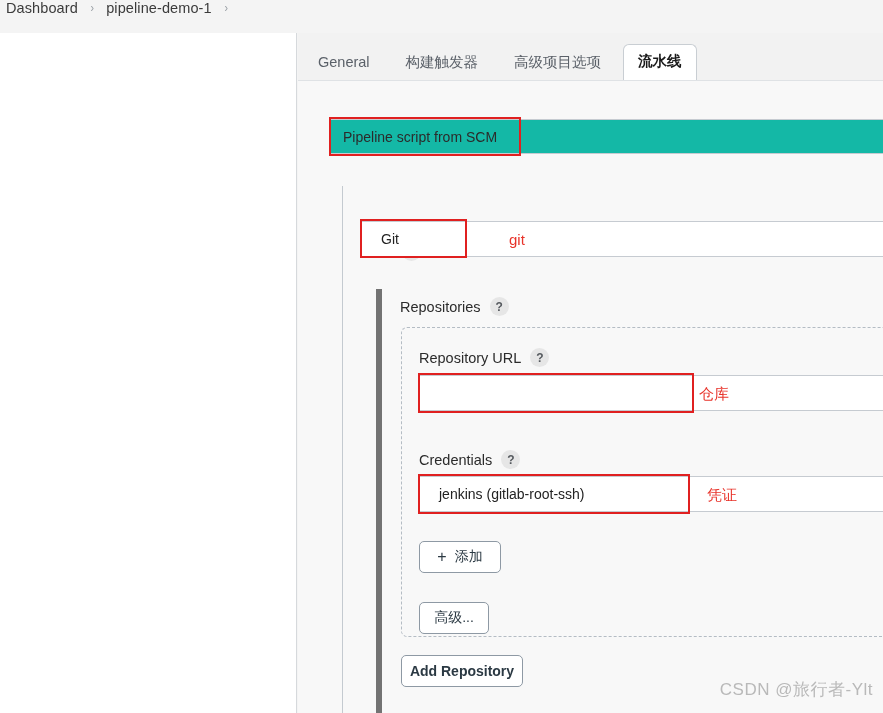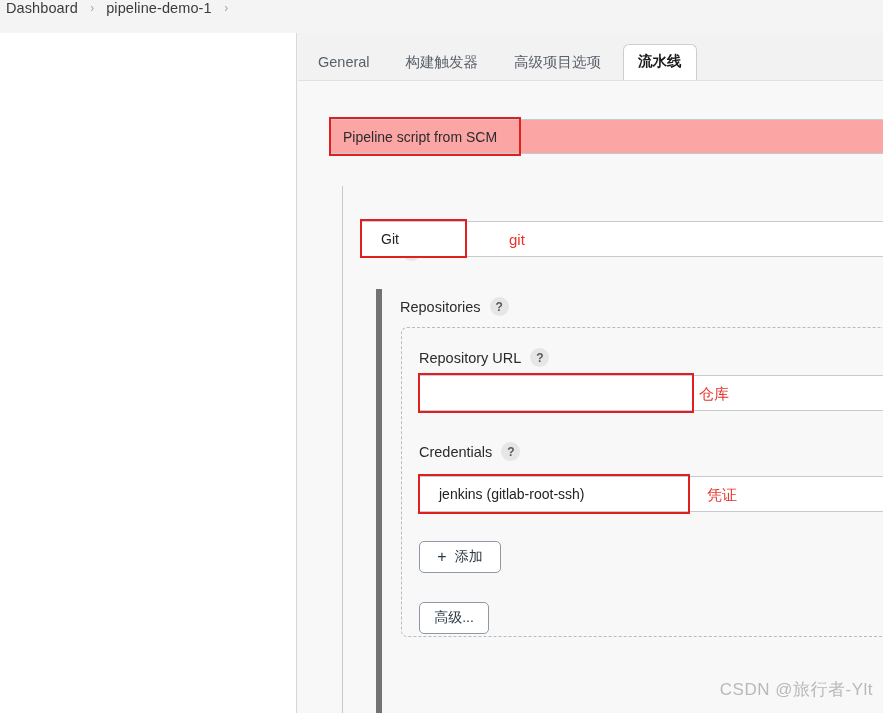--- a/index.html
+++ b/index.html
@@ -103,21 +103,21 @@
   
   .definition-row {
     position: absolute;
     left: 32px; top: 38px;
     width: 553px; height: 35px;
   }
   .select-box {
     position: absolute;
     left: 0; top: 0;
     height: 35px;
-    background: #fca5a5;
+    background: #14b8a6;
     border-top: 1px solid #c6cbd1;
     border-bottom: 1px solid #c6cbd1;
     display: flex;
     align-items: center;
     padding-left: 13px;
     font-size: 14px;
     color: #2b2b2b;
     white-space: nowrap;
   }
   .redbox {
@@ -283,40 +283,43 @@
           <div class="sect-label" style="position:absolute; left:37px; top:59px;">
             <span>Repository URL</span>
             <span class="help">?</span>
           </div>
 
           <div class="wide-input" style="left:37px; top:86px; width:471px;">
             <span class="red-note" style="position:absolute; left:280px; top:9px;">仓库</span>
           </div>
           <div class="redbox" style="left:36px; top:84px; width:276px; height:40px;"></div>
 
-          <div class="sect-label" style="position:absolute; left:37px; top:153px;justify-content:space-between;">
+          <div class="sect-label" style="position:absolute; left:37px; top:161px;justify-content:space-between;">
             <span>Credentials</span>
             <span class="help">?</span>
           </div>
 
           <div class="wide-input" style="left:37px; top:187px; width:471px;">
             <span>jenkins (gitlab-root-ssh)</span>
             <span class="red-note" style="position:absolute; left:288px; top:9px;">凭证</span>
           </div>
           <div class="redbox" style="left:36px; top:185px; width:272px; height:40px;"></div>
 
           <div class="btn plain" style="left:37px; top:252px; width:82px; height:32px;">
             <span class="plus">+</span>
             <span>添加</span>
           </div>
 
           <div class="btn plain" style="left:37px; top:313px; width:70px; height:32px;">
             <span>高级...</span>
           </div>
 
+          <div class="btn" style="left:19px; top:366px; width:122px; height:32px;">
+            <span>Add Repository</span>
+          </div>
 
         </div>
 
       </div>
 
     </div>
   </div>
 
   <div class="watermark">CSDN @旅行者-Ylt</div>
 

